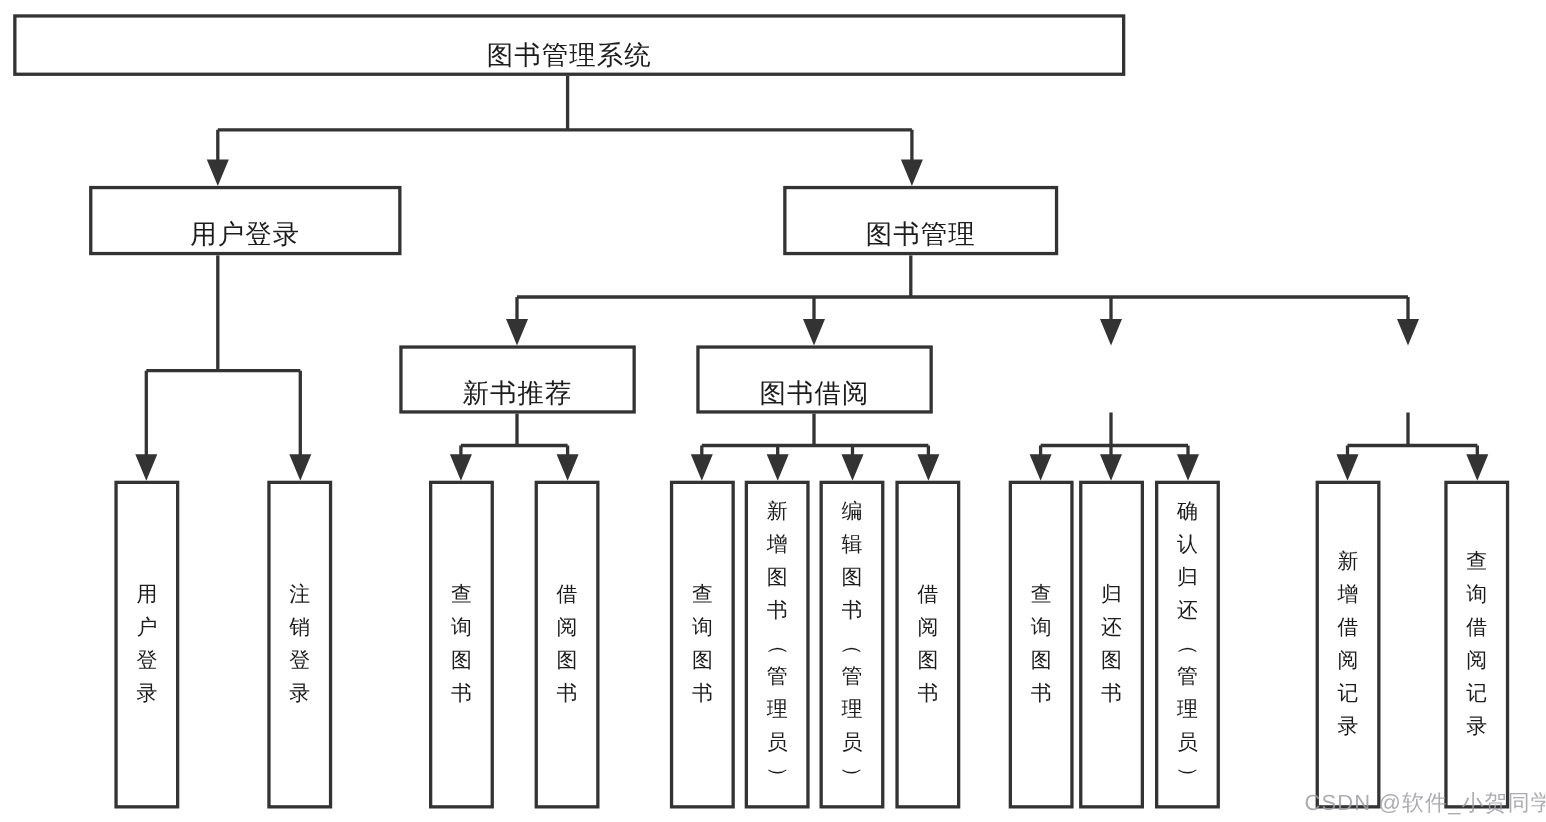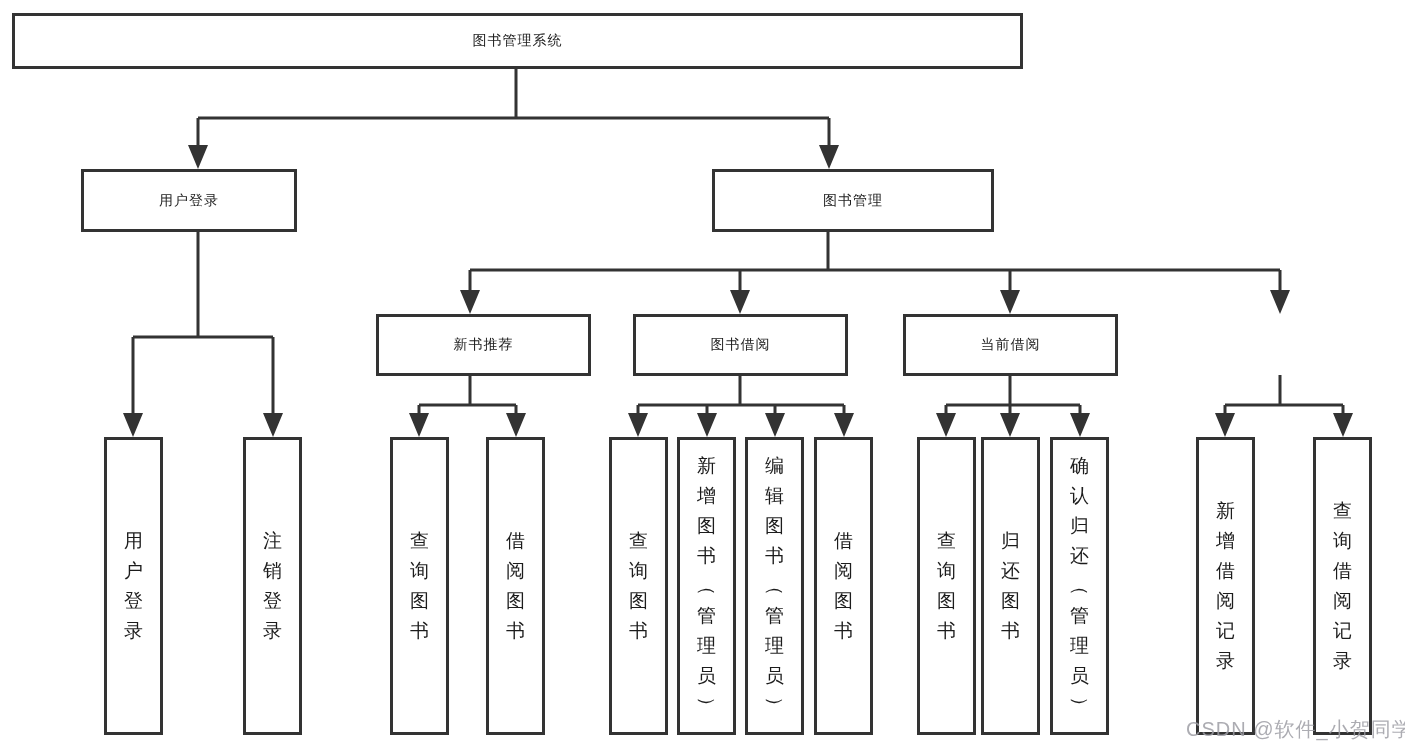--- a/index.html
+++ b/index.html
@@ -3,28 +3,28 @@
 <meta charset="utf-8">
 <style>
   html,body { margin:0; padding:0; background:#ffffff; }
   #canvas {
     position:relative; width:1405px; height:747px; background:#ffffff;
     font-family:"Liberation Sans","DejaVu Sans",sans-serif; overflow:hidden;
   }
   #wires { position:absolute; left:0; top:0; width:1405px; height:747px; }
   .box {
     position:absolute; background:#ffffff; border:3px solid #333333;
-    box-sizing:border-box; display:flex; align-items:center; justify-content:center;
-    color:#1c1c1c; font-size:14px; letter-spacing:1px; z-index:2;
+    box-sizing:border-box; display:flex; align-items:flex-end; justify-content:center;
+    color:#1c1c1c; font-size:24px; letter-spacing:1px; z-index:2;
   }
   .root  { left:12px;  top:13px;  width:1011px; height:56px; }
-  .l2a   { left:81px;  top:169px; width:216px;  height:63px; }
-  .l2b   { left:712px; top:169px; width:282px;  height:63px; }
+  .l2a   { left:81px;  top:169px; width:284px;  height:63px; }
+  .l2b   { left:712px; top:169px; width:250px;  height:63px; }
   .l3    { top:314px;  height:62px; width:215px; }
-  .l3a   { left:363px;margin-left:13px; } .l3b { left:633px;font-family:Liberation Mono, monospace; } .l3c { left:903px; } .l3d { left:1173px; }
+  .l3a   { left:363px; } .l3b { left:633px;font-family:Liberation Mono, monospace; } .l3c { left:903px; } .l3d { left:1173px; }
   .leaf  {
     position:absolute; top:437px; width:59px; height:298px;
     background:#ffffff; border:3px solid #333333; box-sizing:border-box;
     display:flex; flex-direction:column; align-items:center; justify-content:center;
     color:#1c1c1c; z-index:2;
   }
   .f1 { left:104px; }  .f2 { left:243px; }
   .f3 { left:390px; }  .f4 { left:486px; }
   .f5 { left:609px; }  .f6 { left:677px; }  .f7 { left:745px; }  .f8 { left:814px; }
   .f9 { left:917px; }  .f10 { left:981px; } .f11 { left:1050px; }
@@ -75,23 +75,20 @@
   </div>
   <div class="box l2b">
     <span>图书管理</span>
   </div>
 
   <div class="box l3 l3a">
     <span>新书推荐</span>
   </div>
   <div class="box l3 l3b">
     <span>图书借阅</span>
-  </div>
-  <div class="box l3 l3c">
-    <span>当前借阅</span>
   </div>
 
   <div class="leaf f1">
       <span class="vchar">用</span>
       <span class="vchar">户</span>
       <span class="vchar">登</span>
       <span class="vchar">录</span>
     </div>
   <div class="leaf f2">
       <span class="vchar">注</span>

